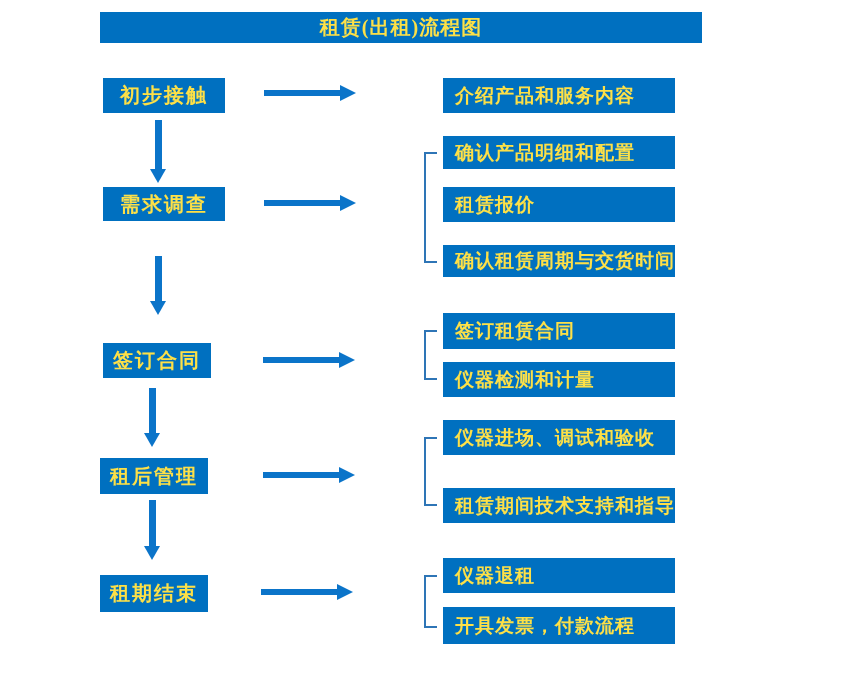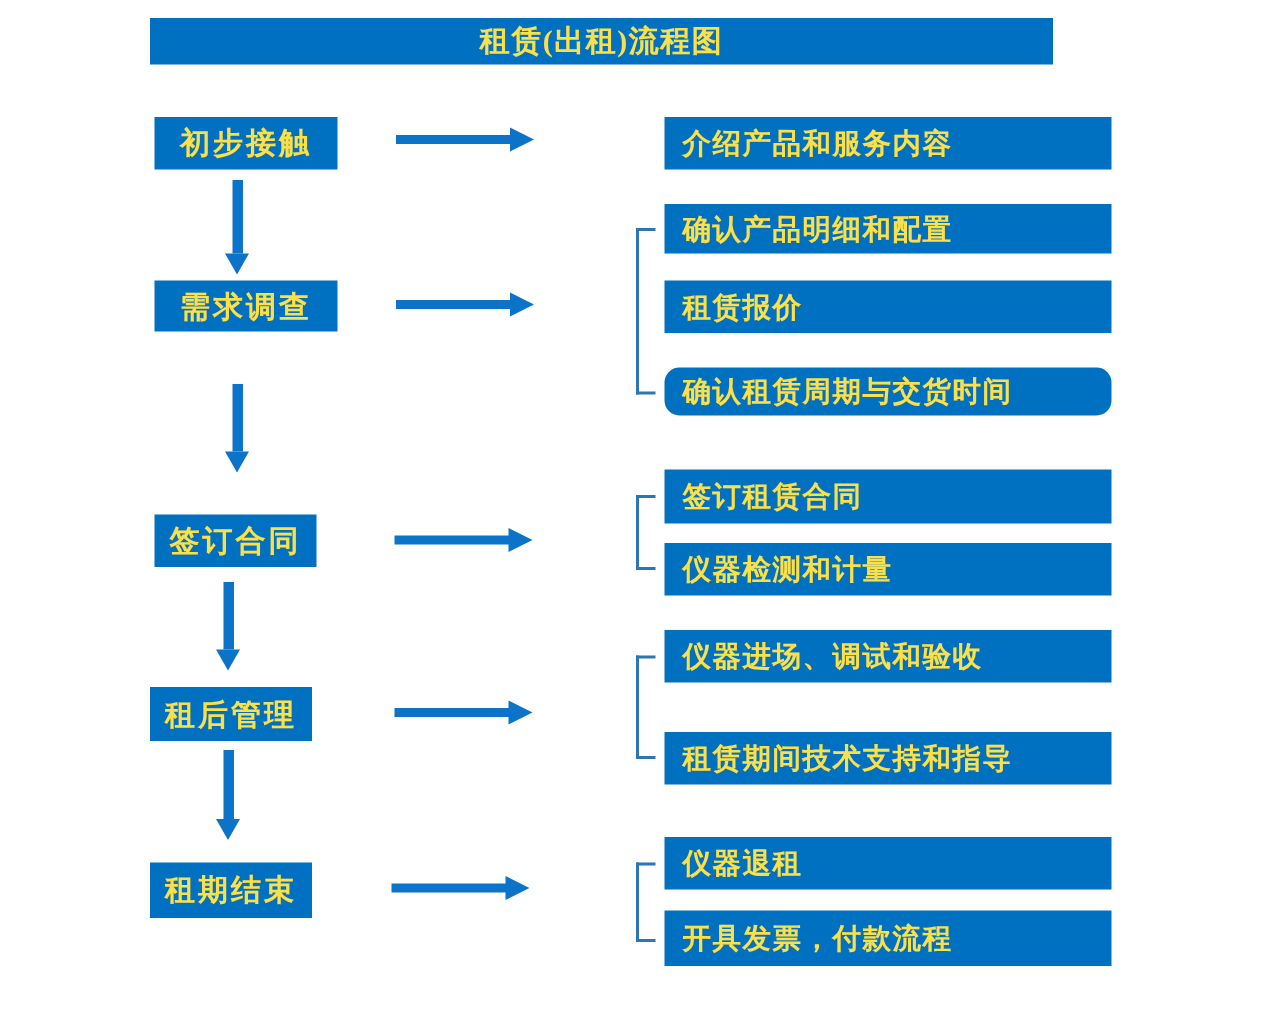--- a/index.html
+++ b/index.html
@@ -24,21 +24,21 @@
     justify-content:center;
     font-size:20px;
     letter-spacing:1px;
   }
   .stepbox{
     justify-content:center;
     font-size:20px;
     letter-spacing:2px;
   }
   .detailbox{
-    left:443px;width:298px;
+    left:443px;width:232px;
     font-size:19px;
     padding-left:12px;
     letter-spacing:1px;
   }
   
   .harrow{position:absolute;width:92px;height:16px;}
   .harrow .stem{position:absolute;left:0;top:5px;width:78px;height:6px;background:var(--arrow-blue,#0070C0);}
   .harrow .head{position:absolute;right:0;top:0;width:0;height:0;
     border-left:16px solid var(--arrow-blue,#0070C0);
     border-top:8px solid transparent;border-bottom:8px solid transparent;}
@@ -110,21 +110,21 @@
 
   <div class="bracket" style="top:152px;height:111px;"></div>
   <div class="bracket" style="top:330px;height:50px;"></div>
   <div class="bracket" style="top:437px;height:69px;"></div>
   <div class="bracket" style="top:575px;height:53px;"></div>
 
   <div class="bluebox detailbox" style="top:78px;height:35px;">介绍产品和服务内容</div>
 
   <div class="bluebox detailbox" style="top:136px;height:33px;">确认产品明细和配置</div>
   <div class="bluebox detailbox" style="top:187px;height:35px;">租赁报价</div>
-  <div class="bluebox detailbox" style="top:245px;height:32px;border-radius:10px;">确认租赁周期与交货时间</div>
+  <div class="bluebox detailbox" style="top:245px;height:32px;">确认租赁周期与交货时间</div>
 
   <div class="bluebox detailbox" style="top:313px;height:36px;">签订租赁合同</div>
   <div class="bluebox detailbox" style="top:362px;height:35px;">仪器检测和计量</div>
 
   <div class="bluebox detailbox" style="top:488px;height:35px;">租赁期间技术支持和指导</div>
   <div class="bluebox detailbox" style="top:420px;height:35px;">仪器进场、调试和验收</div>
 
   <div class="bluebox detailbox" style="top:558px;height:35px;">仪器退租</div>
   <div class="bluebox detailbox" style="top:607px;height:37px;">开具发票，付款流程</div>
 

